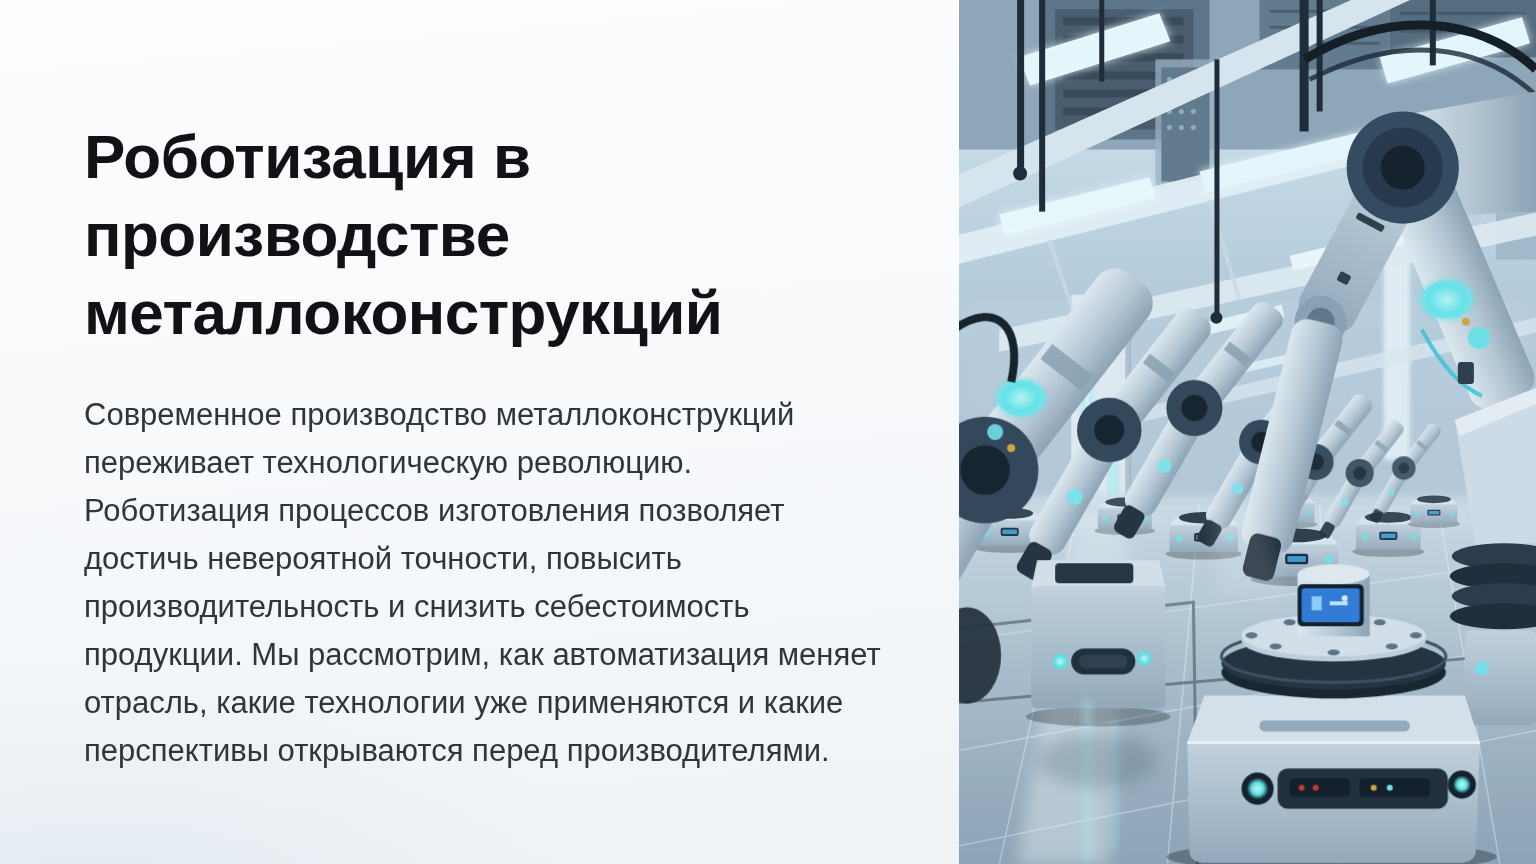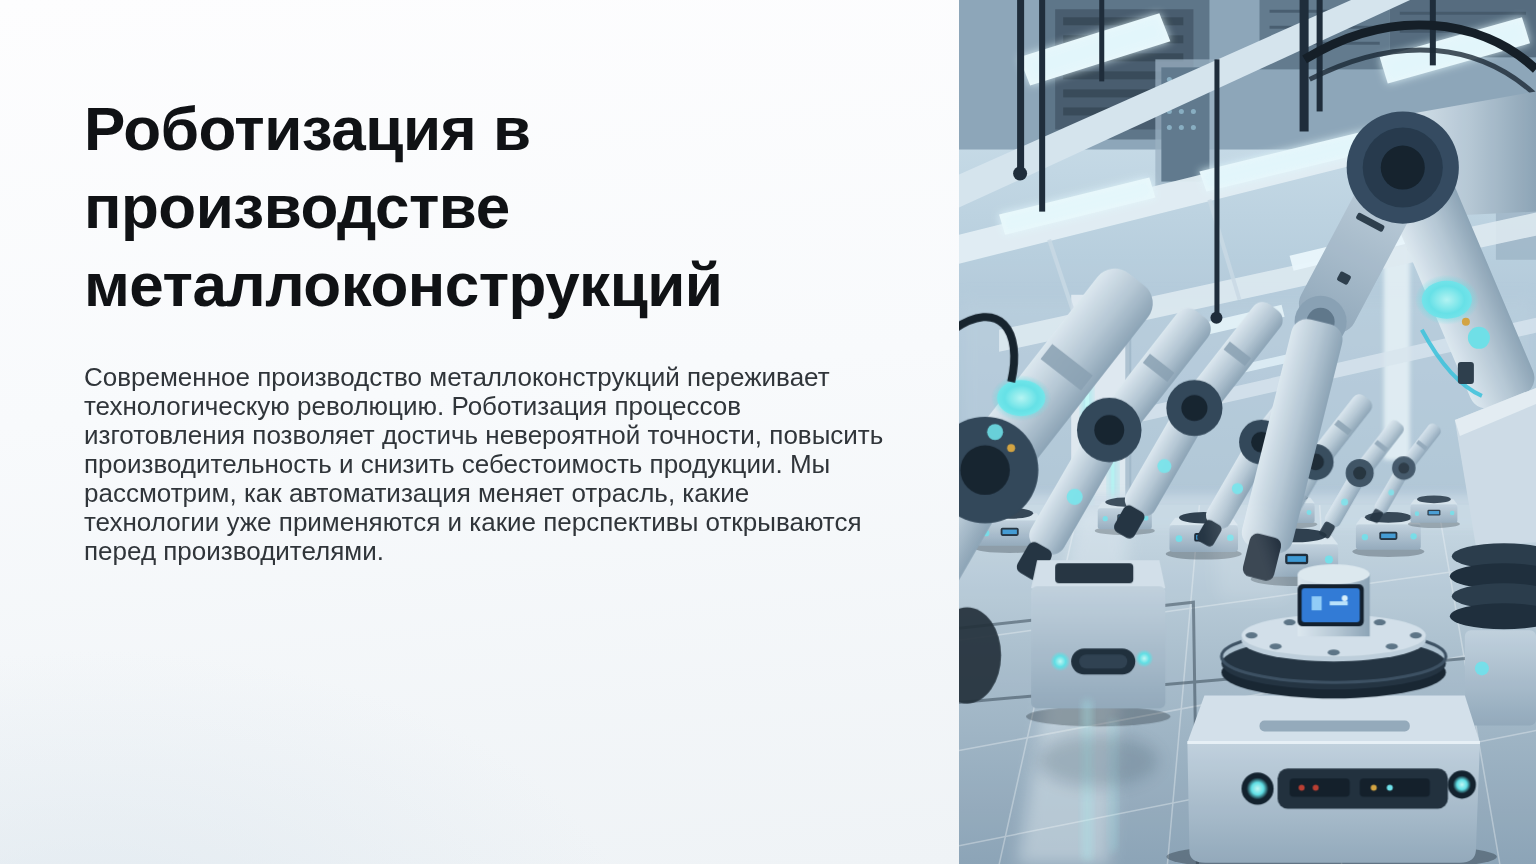--- a/index.html
+++ b/index.html
@@ -13,40 +13,40 @@
   .slide {
     width: 1536px;
     height: 864px;
     display: flex;
     background: #ffffff;
   }
   .left-panel {
     width: 959px;
     height: 864px;
     box-sizing: border-box;
-    padding: 90px 70px 0 84px;
+    padding: 118px 70px 0 84px;
     background:
       radial-gradient(900px 500px at 10% 110%, rgba(214,226,235,0.55), rgba(214,226,235,0) 60%),
       linear-gradient(175deg, #fdfdfe 0%, #f8fafc 45%, #eff3f6 100%);
     flex: 0 0 auto;
   }
   .slide-title {
     margin: 0;
     max-width: 780px;
     font-size: 62px;
     line-height: 78px;
     font-weight: 700;
     letter-spacing: -0.5px;
     color: #101215;
   }
   .slide-paragraph {
     margin: 39px 0 0 0;
     max-width: 800px;
-    font-size: 26px;
-    line-height: 29px;
+    font-size: 31px;
+    line-height: 48px;
     font-weight: 400;
     color: #30353a;
   }
   .right-panel {
     width: 577px;
     height: 864px;
     flex: 0 0 auto;
     position: relative;
     overflow: hidden;
   }

